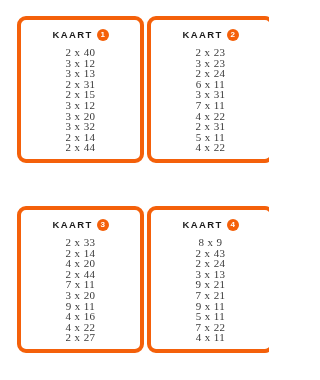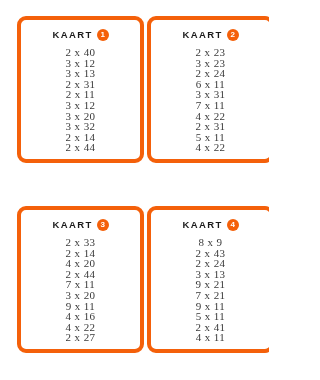--- a/index.html
+++ b/index.html
@@ -101,21 +101,21 @@
     <div class="card">
       <div class="card-header">
         <span class="card-title">KAART</span>
         <span class="card-badge">1</span>
       </div>
       <div class="card-body">
         <div class="sum-row">2 x 40</div>
         <div class="sum-row">3 x 12</div>
         <div class="sum-row">3 x 13</div>
         <div class="sum-row">2 x 31</div>
-        <div class="sum-row">2 x 11</div>
+        <div class="sum-row">2 x 15</div>
         <div class="sum-row">3 x 12</div>
         <div class="sum-row">3 x 20</div>
         <div class="sum-row">3 x 32</div>
         <div class="sum-row">2 x 14</div>
         <div class="sum-row">2 x 44</div>
       </div>
     </div>
 
     <div class="card">
       <div class="card-header">
@@ -162,19 +162,19 @@
       </div>
       <div class="card-body">
         <div class="sum-row">8 x 9</div>
         <div class="sum-row">2 x 43</div>
         <div class="sum-row">2 x 24</div>
         <div class="sum-row">3 x 13</div>
         <div class="sum-row">9 x 21</div>
         <div class="sum-row">7 x 21</div>
         <div class="sum-row">9 x 11</div>
         <div class="sum-row">5 x 11</div>
-        <div class="sum-row">2 x 41</div>
+        <div class="sum-row">7 x 22</div>
         <div class="sum-row">4 x 11</div>
       </div>
     </div>
 
   </div>
 </div>
 
 </body></html>

